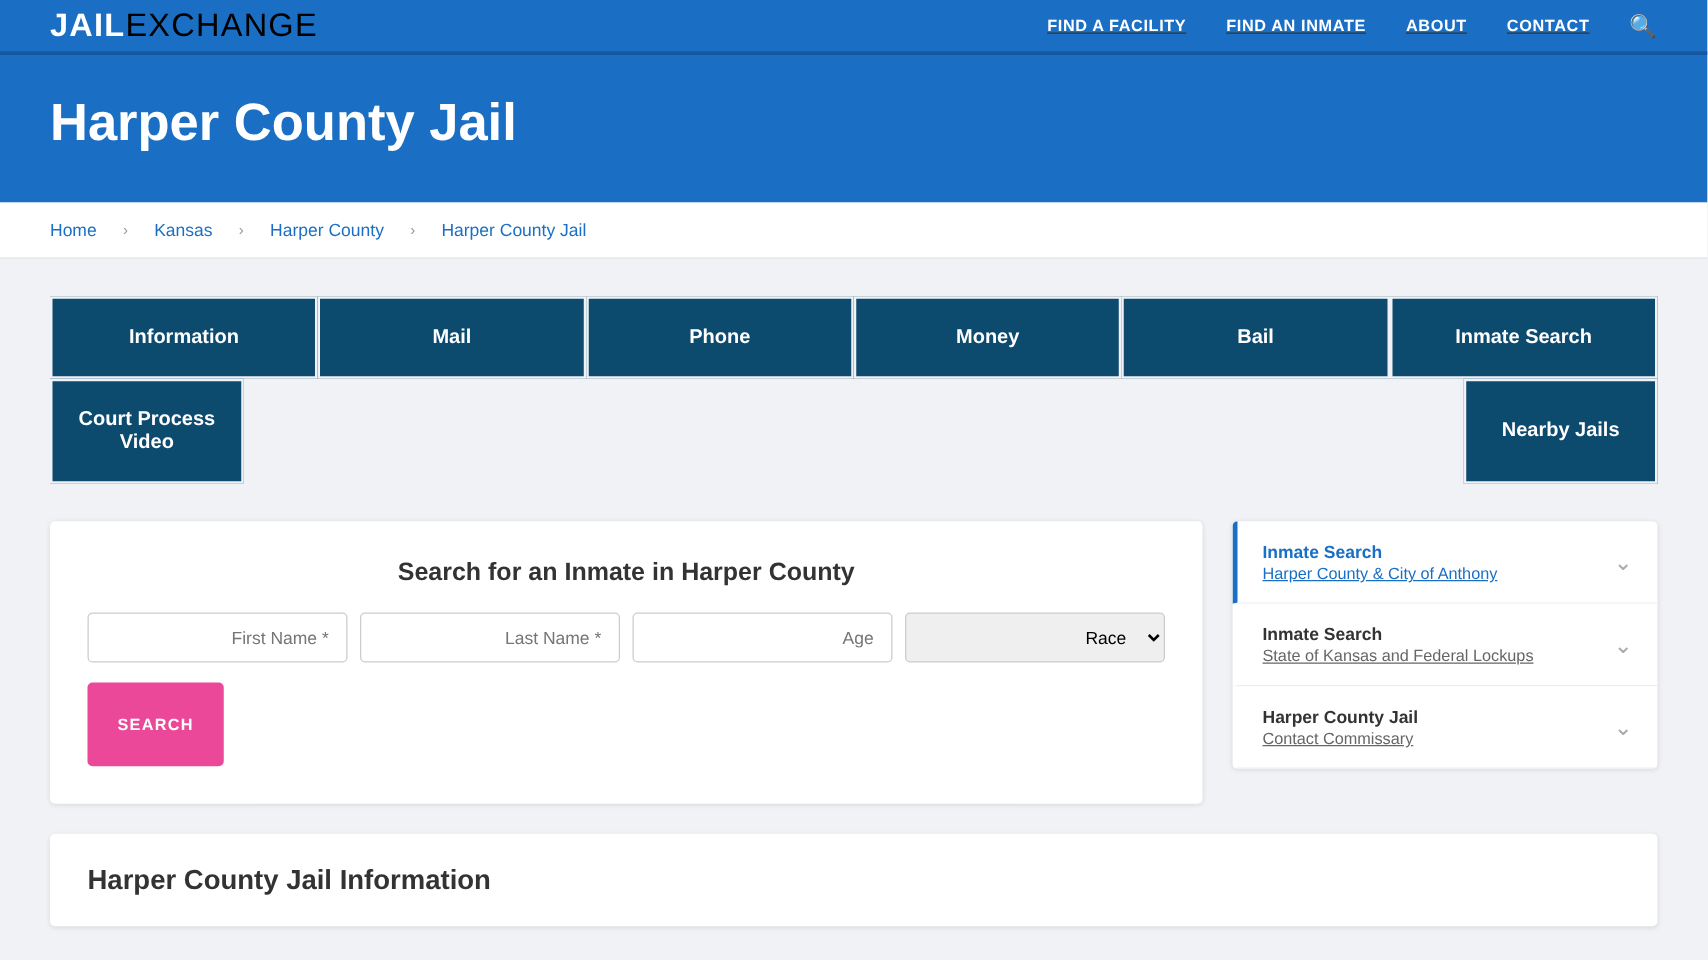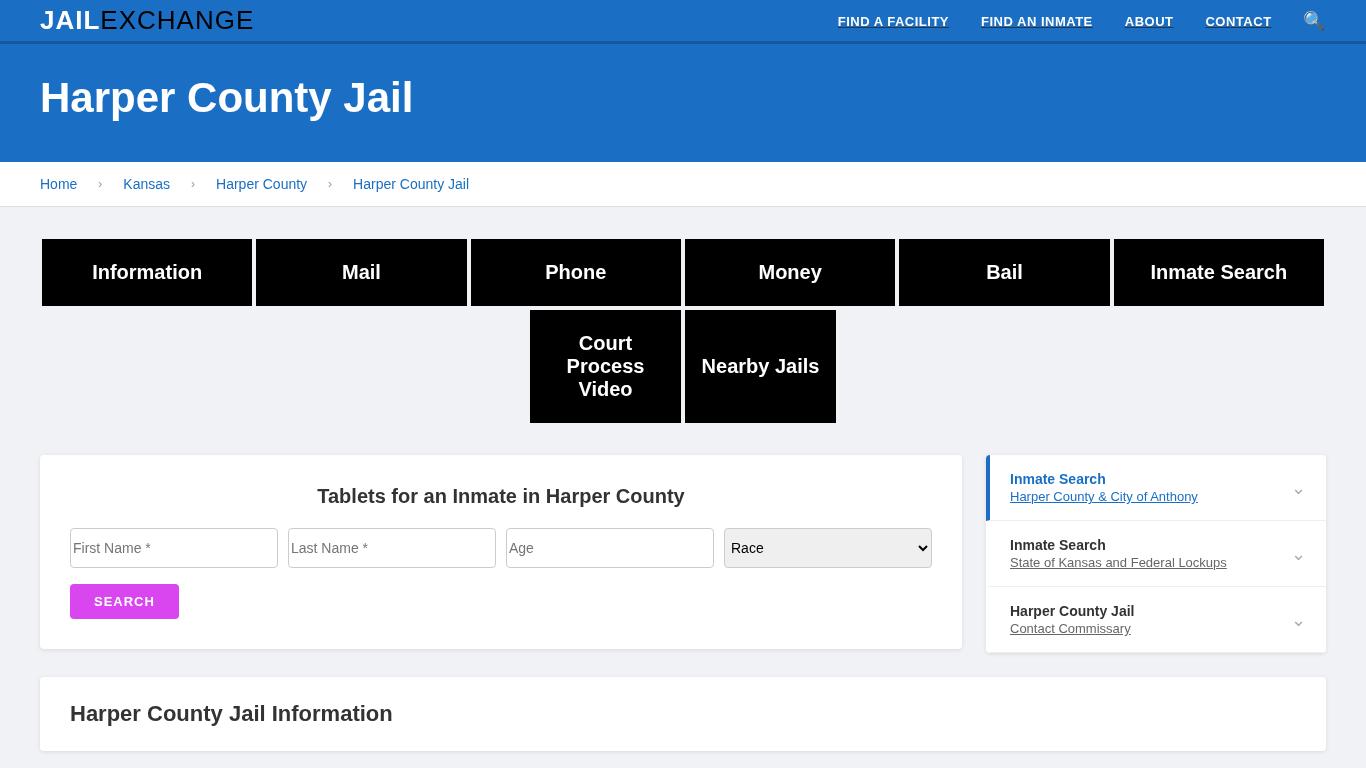--- a/index.html
+++ b/index.html
@@ -101,33 +101,33 @@
       flex-direction: column;
       gap: 0;
       margin-bottom: 30px;
     }
     .btn-row {
       display: flex;
       gap: 0;
     }
     .grid-btn {
       flex: 1;
-      background: #000000;
+      background: #0c4a6e;
       color: #fff;
       border: 2px solid #f0f2f5;
       padding: 22px 10px;
-      font-size: 20px;
+      font-size: 16px;
       font-weight: 600;
       cursor: pointer;
       text-align: center;
       transition: background 0.2s;
     }
     .btn-row-center {
       display: flex;
-      justify-content: center;
+      justify-content: space-between;
       gap: 0;
     }
     .btn-row-center .grid-btn {
       flex: 0 0 155px;
     }
 
     
     .content-row {
       display: flex;
       gap: 24px;
@@ -151,31 +151,32 @@
     .search-form {
       display: flex;
       flex-wrap: wrap;
       gap: 10px;
       margin-bottom: 16px;
     }
     .search-form input,
     .search-form select {
       border: 1px solid #ccc;
       border-radius: 4px;
-      padding: 10px 2px;
+      padding: 10px 14px;
       font-size: 14px;
       outline: none;
       flex: 1;
       min-width: 120px;
+      text-align: right;
     }
     .search-btn {
-      background: #d946ef;
+      background: #ec4899;
       color: #fff;
       border: none;
-      padding: 10px 24px;
+      padding: 26px 24px;
       font-size: 13px;
       font-weight: 700;
       letter-spacing: 1px;
       cursor: pointer;
       border-radius: 4px;
       text-transform: uppercase;
     }
 
     
     .sidebar {
@@ -285,21 +286,21 @@
     </div>
     <div class="btn-row-center">
       <button class="grid-btn">Court Process Video</button>
       <button class="grid-btn">Nearby Jails</button>
     </div>
   </div>
 
   <div class="content-row">
 
     <div class="search-panel">
-      <h2>Tablets for an Inmate in Harper County</h2>
+      <h2>Search for an Inmate in Harper County</h2>
       <div class="search-form">
         <input type="text" placeholder="First Name *" style="">
         <input type="text" placeholder="Last Name *" style="">
         <input type="text" placeholder="Age" style="">
         <select>
           <option>Race</option>
           <option>White</option>
           <option>Black</option>
           <option>Hispanic</option>
           <option>Asian</option>

